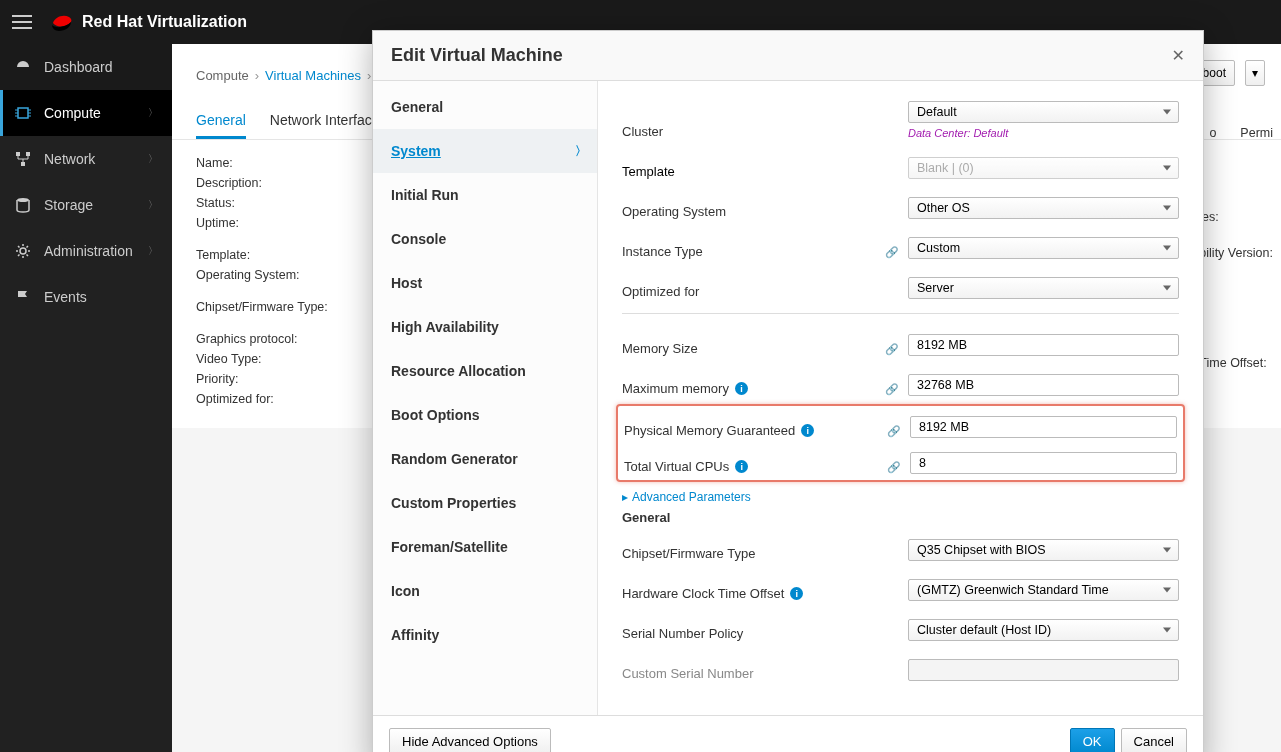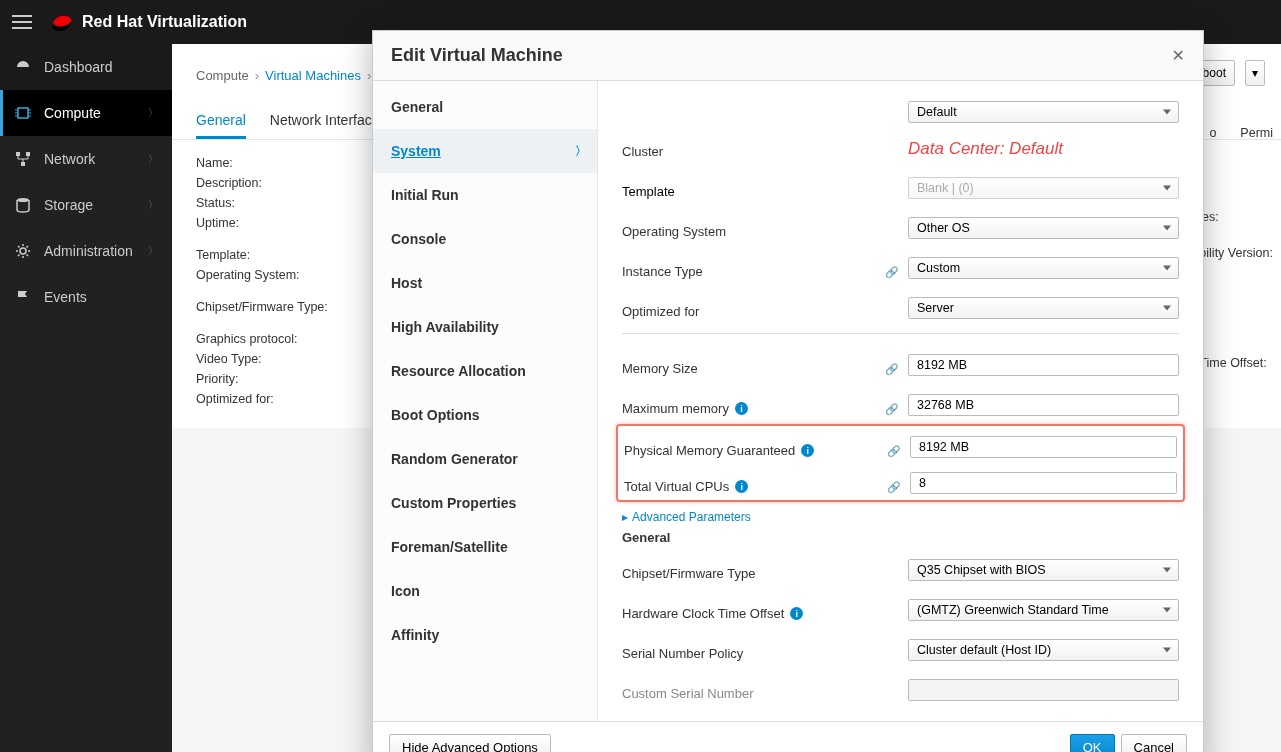--- a/index.html
+++ b/index.html
@@ -52,21 +52,21 @@
 .modal-content { flex:1; padding:20px 24px; overflow:auto; max-height:640px; }
 .form-row { display:flex; align-items:flex-end; margin-bottom:14px; min-height:26px; }
 .form-row .lbl { width:260px; font-size:13px; color:#333; display:flex; align-items:center; gap:6px; }
 .form-row .link-icon { width:20px; text-align:center; color:#999; font-size:11px; margin-right:6px; }
 .ctrl { flex:1; }
 select,input[type=text]{ width:100%; height:22px; padding:2px 8px; border:1px solid #bbb; border-radius:2px; font-size:12.5px; background:linear-gradient(#fff,#f3f3f3); }
 input[type=text]{ background:#fff; }
 select { appearance:none; background-image:linear-gradient(#fff,#f2f2f2); padding-right:22px; }
 .sel-wrap { position:relative; }
 .sel-wrap::after { content:""; position:absolute; right:8px; top:50%; transform:translateY(-50%); width:0; height:0; border-left:4px solid transparent; border-right:4px solid transparent; border-top:5px solid #666; pointer-events:none; }
-.subtext { font-size:17px; color:#ef4444; font-style:italic; margin-top:16px; }
+.subtext { font-size:11px; color:#a21caf; font-style:italic; margin-top:4px; }
 .section-divider-top { border-top:1px solid #ddd; margin:8px 0 16px 0; }
 .section-head-inline { font-weight:700; font-size:13px; margin:6px 0 10px 0; }
 .adv-link { font-size:12px; color:#0088ce; cursor:pointer; display:flex; align-items:center; gap:4px; }
 .highlight-box { border:2px solid #e87a6a; border-radius:4px; padding:6px 6px; margin:-6px -6px 8px -6px; box-shadow:0 0 4px rgba(232,122,106,0.5); }
 .highlight-box .form-row { margin-bottom:10px; }
 .info-icon { display:inline-flex; width:13px; height:13px; border-radius:50%; background:#0088ce; color:#fff; font-size:9px; align-items:center; justify-content:center; font-weight:700; }
 
 .modal-foot { padding:12px 16px; border-top:1px solid #ddd; display:flex; align-items:center; }
 .btn { padding:5px 12px; border:1px solid #bbb; border-radius:2px; background:linear-gradient(#fff,#efefef); cursor:pointer; font-size:13px; }
 .btn.primary { background:linear-gradient(#1ca0e8,#0088ce); color:#fff; border-color:#0076b7; }

